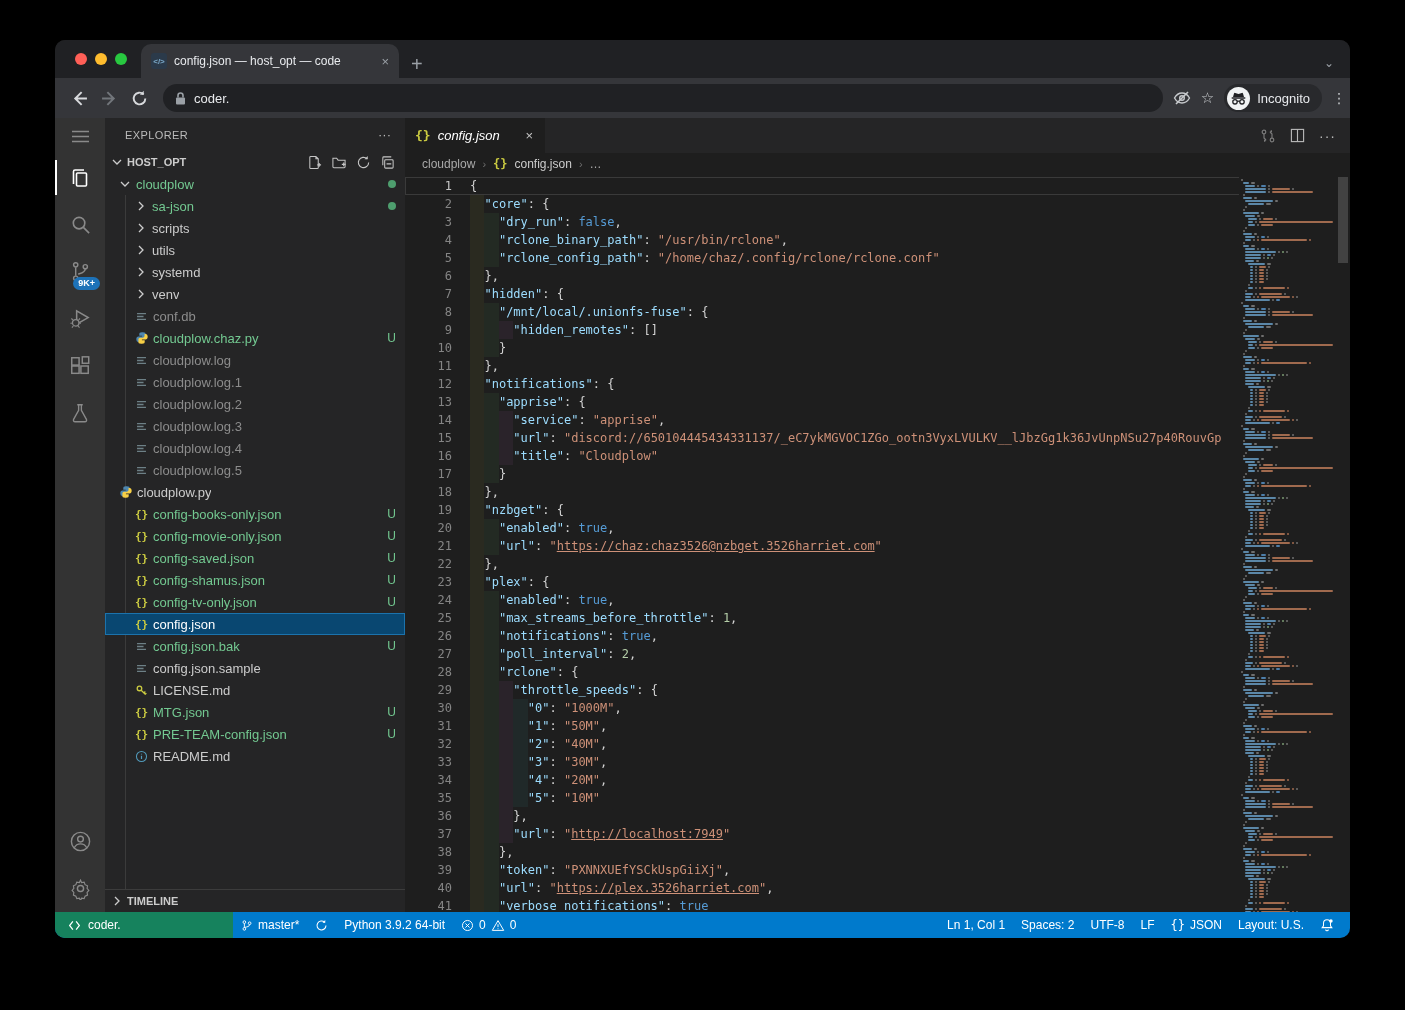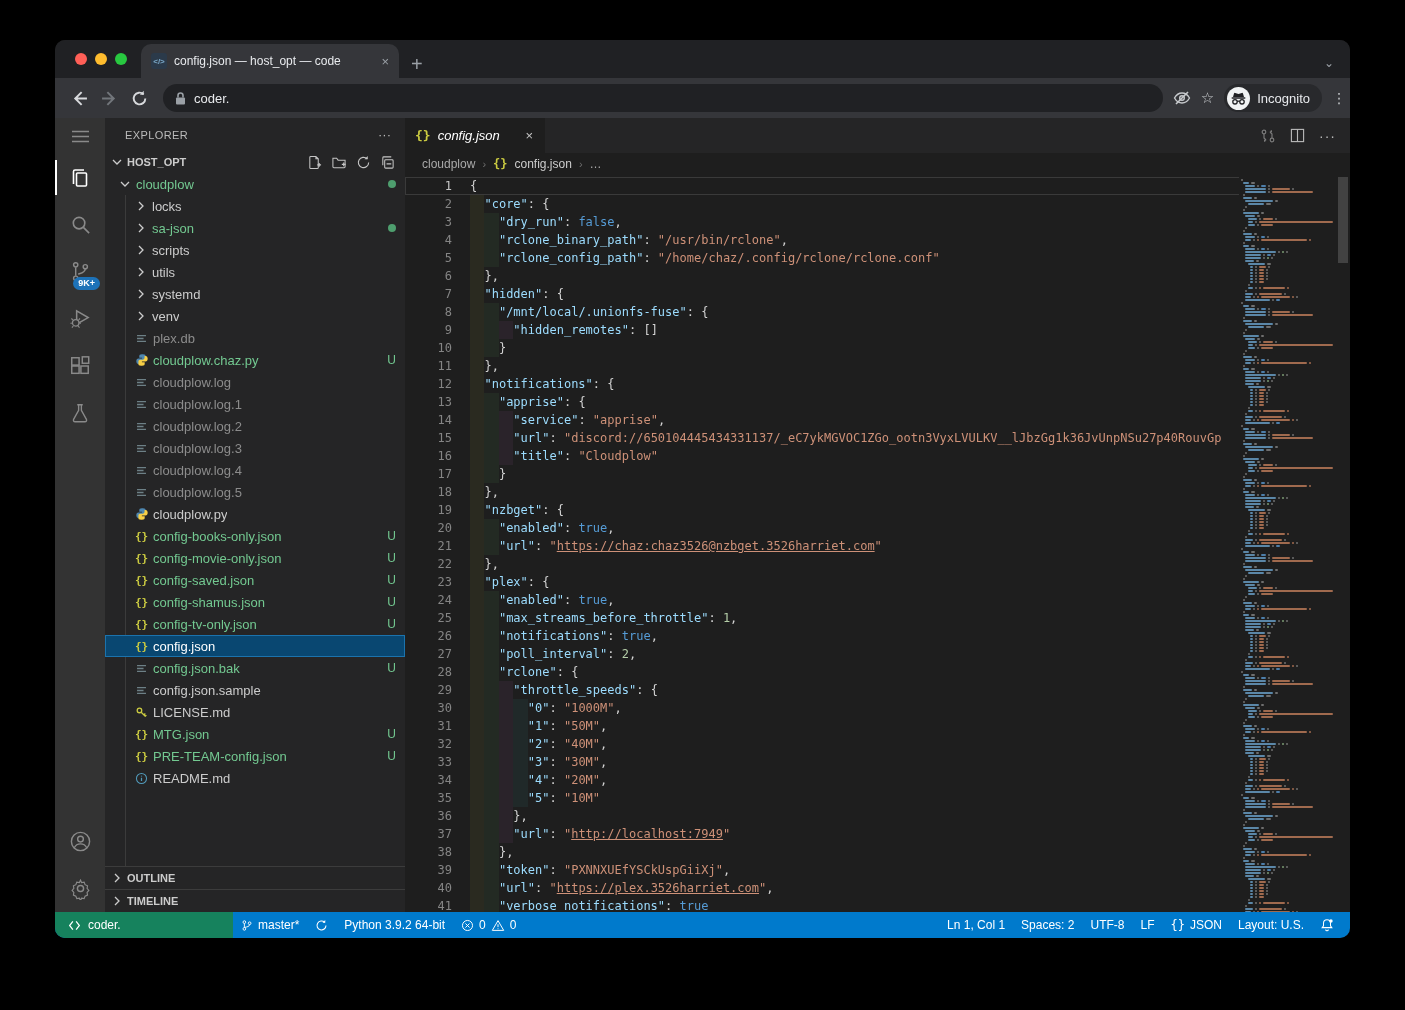--- a/index.html
+++ b/index.html
@@ -284,83 +284,74 @@
                 <span class="chev">
                   <svg width="16" height="16" viewBox="0 0 16 16">
                     <path d="M4 6 l4 4 4-4" stroke="#cccccc" stroke-width="1.3" fill="none"></path>
                   </svg>
                 </span>
                 <span class="lbl">cloudplow</span>
                 <span class="tail">
                   <span class="gdot"></span>
                 </span>
               </div>
+              <div class="row green" style="padding-left: 28px;">
+                <span class="chev">
+                  <svg width="16" height="16" viewBox="0 0 16 16">
+                    <path d="M6 4 l4 4-4 4" stroke="#cccccc" stroke-width="1.3" fill="none"></path>
+                  </svg>
+                </span>
+                <span class="lbl">sa-json</span>
+                <span class="tail">
+                  <span class="gdot"></span>
+                </span>
+              </div>
               <div class="row" style="padding-left: 28px;">
                 <span class="chev">
                   <svg width="16" height="16" viewBox="0 0 16 16">
                     <path d="M6 4 l4 4-4 4" stroke="#cccccc" stroke-width="1.3" fill="none"></path>
                   </svg>
                 </span>
-                <span class="lbl">locks</span>
+                <span class="lbl">scripts</span>
                 <span class="tail"></span>
-              </div>
-              <div class="row green" style="padding-left: 28px;">
-                <span class="chev">
-                  <svg width="16" height="16" viewBox="0 0 16 16">
-                    <path d="M6 4 l4 4-4 4" stroke="#cccccc" stroke-width="1.3" fill="none"></path>
-                  </svg>
-                </span>
-                <span class="lbl">sa-json</span>
-                <span class="tail">
-                  <span class="gdot"></span>
-                </span>
               </div>
               <div class="row" style="padding-left: 28px;">
                 <span class="chev">
                   <svg width="16" height="16" viewBox="0 0 16 16">
                     <path d="M6 4 l4 4-4 4" stroke="#cccccc" stroke-width="1.3" fill="none"></path>
                   </svg>
                 </span>
-                <span class="lbl">scripts</span>
+                <span class="lbl">utils</span>
                 <span class="tail"></span>
               </div>
               <div class="row" style="padding-left: 28px;">
                 <span class="chev">
                   <svg width="16" height="16" viewBox="0 0 16 16">
                     <path d="M6 4 l4 4-4 4" stroke="#cccccc" stroke-width="1.3" fill="none"></path>
                   </svg>
                 </span>
-                <span class="lbl">utils</span>
+                <span class="lbl">systemd</span>
                 <span class="tail"></span>
               </div>
               <div class="row" style="padding-left: 28px;">
                 <span class="chev">
                   <svg width="16" height="16" viewBox="0 0 16 16">
                     <path d="M6 4 l4 4-4 4" stroke="#cccccc" stroke-width="1.3" fill="none"></path>
                   </svg>
                 </span>
-                <span class="lbl">systemd</span>
-                <span class="tail"></span>
-              </div>
-              <div class="row" style="padding-left: 28px;">
-                <span class="chev">
-                  <svg width="16" height="16" viewBox="0 0 16 16">
-                    <path d="M6 4 l4 4-4 4" stroke="#cccccc" stroke-width="1.3" fill="none"></path>
-                  </svg>
-                </span>
                 <span class="lbl">venv</span>
                 <span class="tail"></span>
               </div>
               <div class="row muted" style="padding-left: 28px;">
                 <span class="ficon">
                   <svg width="13" height="13" viewBox="0 0 16 16">
                     <path d="M2.5 4.5h11M2.5 8h8M2.5 11.5h11" stroke="#6d8086" stroke-width="1.6"></path>
                   </svg>
                 </span>
-                <span class="lbl">plex.db</span>
+                <span class="lbl">conf.db</span>
                 <span class="tail"></span>
               </div>
               <div class="row green" style="padding-left: 28px;">
                 <span class="ficon">
                   <svg width="14" height="14" viewBox="0 0 16 16">
                     <path fill="#4e87b0" d="M8 1.5c-2.6 0-3.1 1.1-3.1 2v1.9h3.2v.9H3.9c-1.5 0-2.4 1.2-2.4 3s.9 3.2 2.4 3.2h1.2v-2c0-1.1.9-2.1 2.1-2.1h3c1 0 1.9-.9 1.9-2V3.5c0-1-.5-2-3.1-2h-1z"></path>
                     <path fill="#f7cf46" d="M8 14.5c2.6 0 3.1-1.1 3.1-2v-1.9H7.9v-.9h4.2c1.5 0 2.4-1.2 2.4-3s-.9-3.2-2.4-3.2h-1.2v2c0 1.1-.9 2.1-2.1 2.1h-3c-1 0-1.9.9-1.9 2v2.9c0 1 .5 2 3.1 2h1z"></path>
                   </svg>
                 </span>
                 <span class="lbl">cloudplow.chaz.py</span>
@@ -415,21 +406,21 @@
               </div>
               <div class="row muted" style="padding-left: 28px;">
                 <span class="ficon">
                   <svg width="13" height="13" viewBox="0 0 16 16">
                     <path d="M2.5 4.5h11M2.5 8h8M2.5 11.5h11" stroke="#6d8086" stroke-width="1.6"></path>
                   </svg>
                 </span>
                 <span class="lbl">cloudplow.log.5</span>
                 <span class="tail"></span>
               </div>
-              <div class="row" style="padding-left: 28px;">
+              <div class="row" style="padding-left: 12px;">
                 <span class="ficon">
                   <svg width="14" height="14" viewBox="0 0 16 16">
                     <path fill="#4e87b0" d="M8 1.5c-2.6 0-3.1 1.1-3.1 2v1.9h3.2v.9H3.9c-1.5 0-2.4 1.2-2.4 3s.9 3.2 2.4 3.2h1.2v-2c0-1.1.9-2.1 2.1-2.1h3c1 0 1.9-.9 1.9-2V3.5c0-1-.5-2-3.1-2h-1z"></path>
                     <path fill="#f7cf46" d="M8 14.5c2.6 0 3.1-1.1 3.1-2v-1.9H7.9v-.9h4.2c1.5 0 2.4-1.2 2.4-3s-.9-3.2-2.4-3.2h-1.2v2c0 1.1-.9 2.1-2.1 2.1h-3c-1 0-1.9.9-1.9 2v2.9c0 1 .5 2 3.1 2h1z"></path>
                   </svg>
                 </span>
                 <span class="lbl">cloudplow.py</span>
                 <span class="tail"></span>
               </div>
               <div class="row green" style="padding-left: 28px;">
@@ -536,28 +527,20 @@
                 <span class="ficon">
                   <svg width="13" height="13" viewBox="0 0 16 16">
                     <circle cx="8" cy="8" r="6.2" stroke="#519aba" stroke-width="1.3" fill="none"></circle>
                     <path d="M8 7 v4 M8 4.6 v1" stroke="#519aba" stroke-width="1.5"></path>
                   </svg>
                 </span>
                 <span class="lbl">README.md</span>
                 <span class="tail"></span>
               </div>
             </div>
-          <div class="panel-row">
-            <span class="chev">
-              <svg width="16" height="16" viewBox="0 0 16 16">
-                  <path d="M6 4 l4 4-4 4" stroke="#ccc" stroke-width="1.3" fill="none"></path>
-                </svg>
-            </span>
-            <span class="sb-sec-label">OUTLINE</span>
-          </div>
           <div class="panel-row">
             <span class="chev">
               <svg width="16" height="16" viewBox="0 0 16 16">
                   <path d="M6 4 l4 4-4 4" stroke="#ccc" stroke-width="1.3" fill="none"></path>
                 </svg>
             </span>
             <span class="sb-sec-label">TIMELINE</span>
           </div>
         </div>
 

